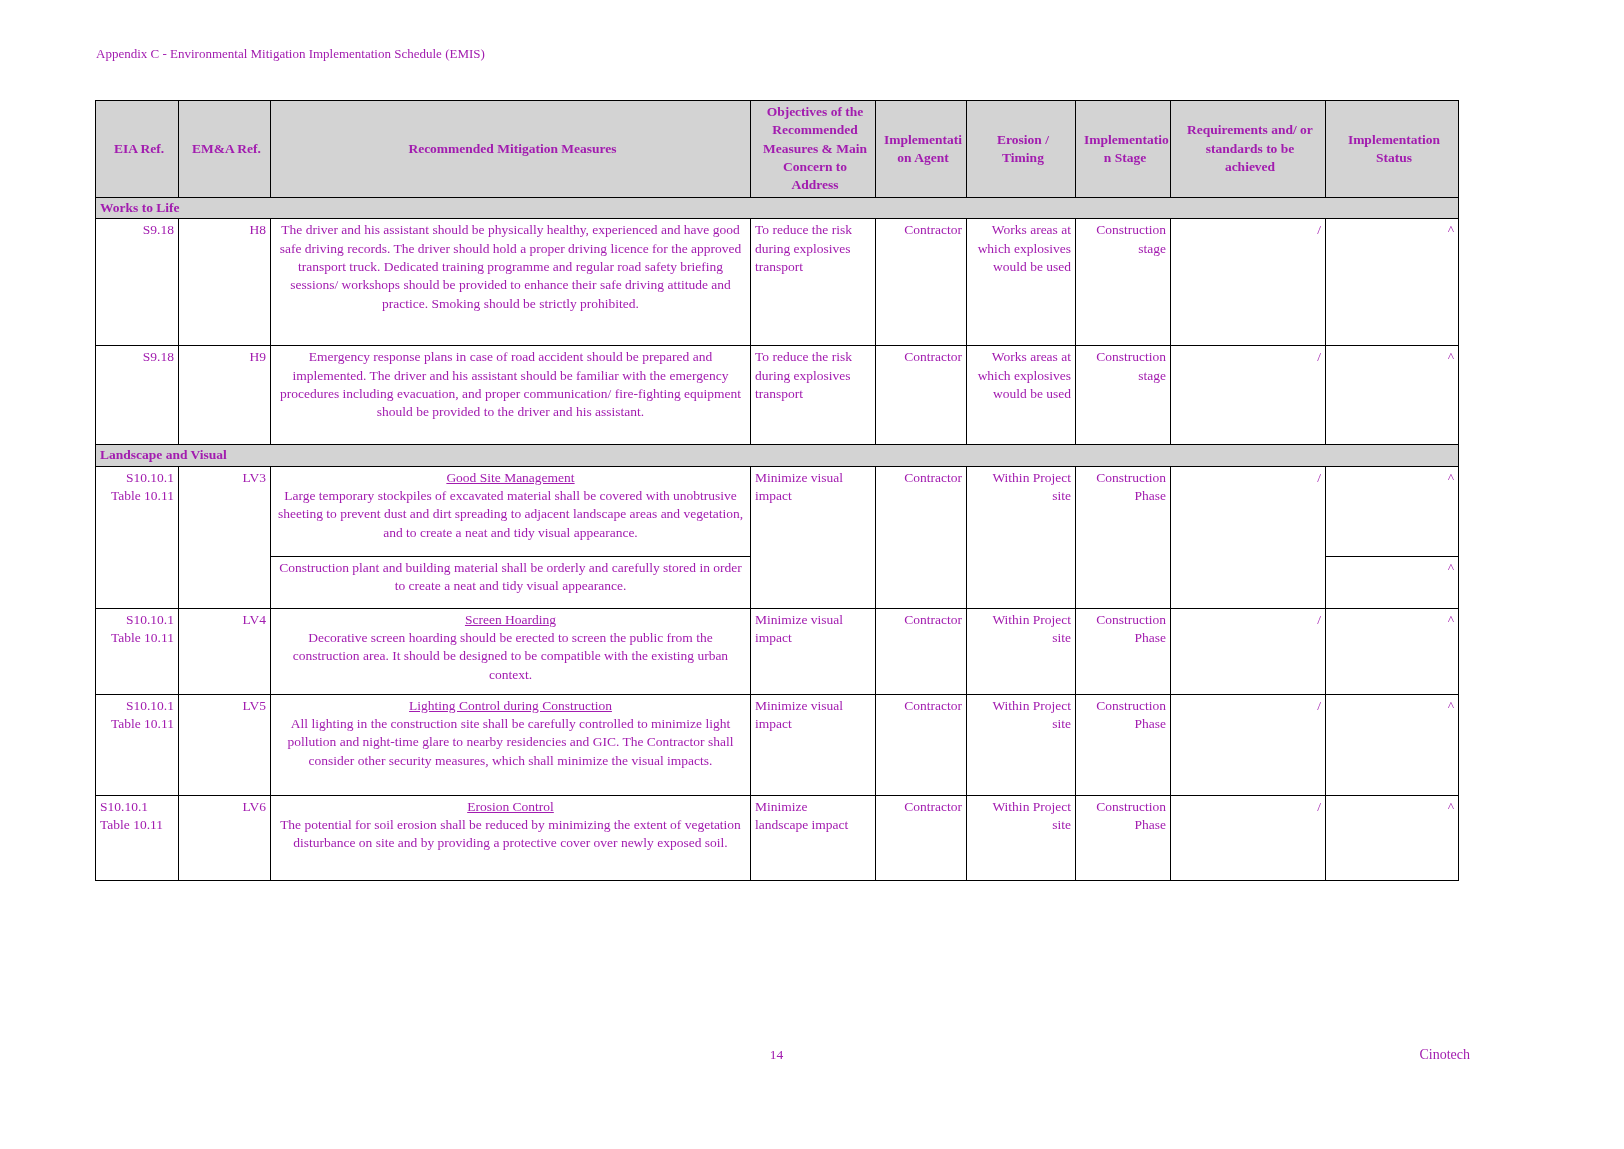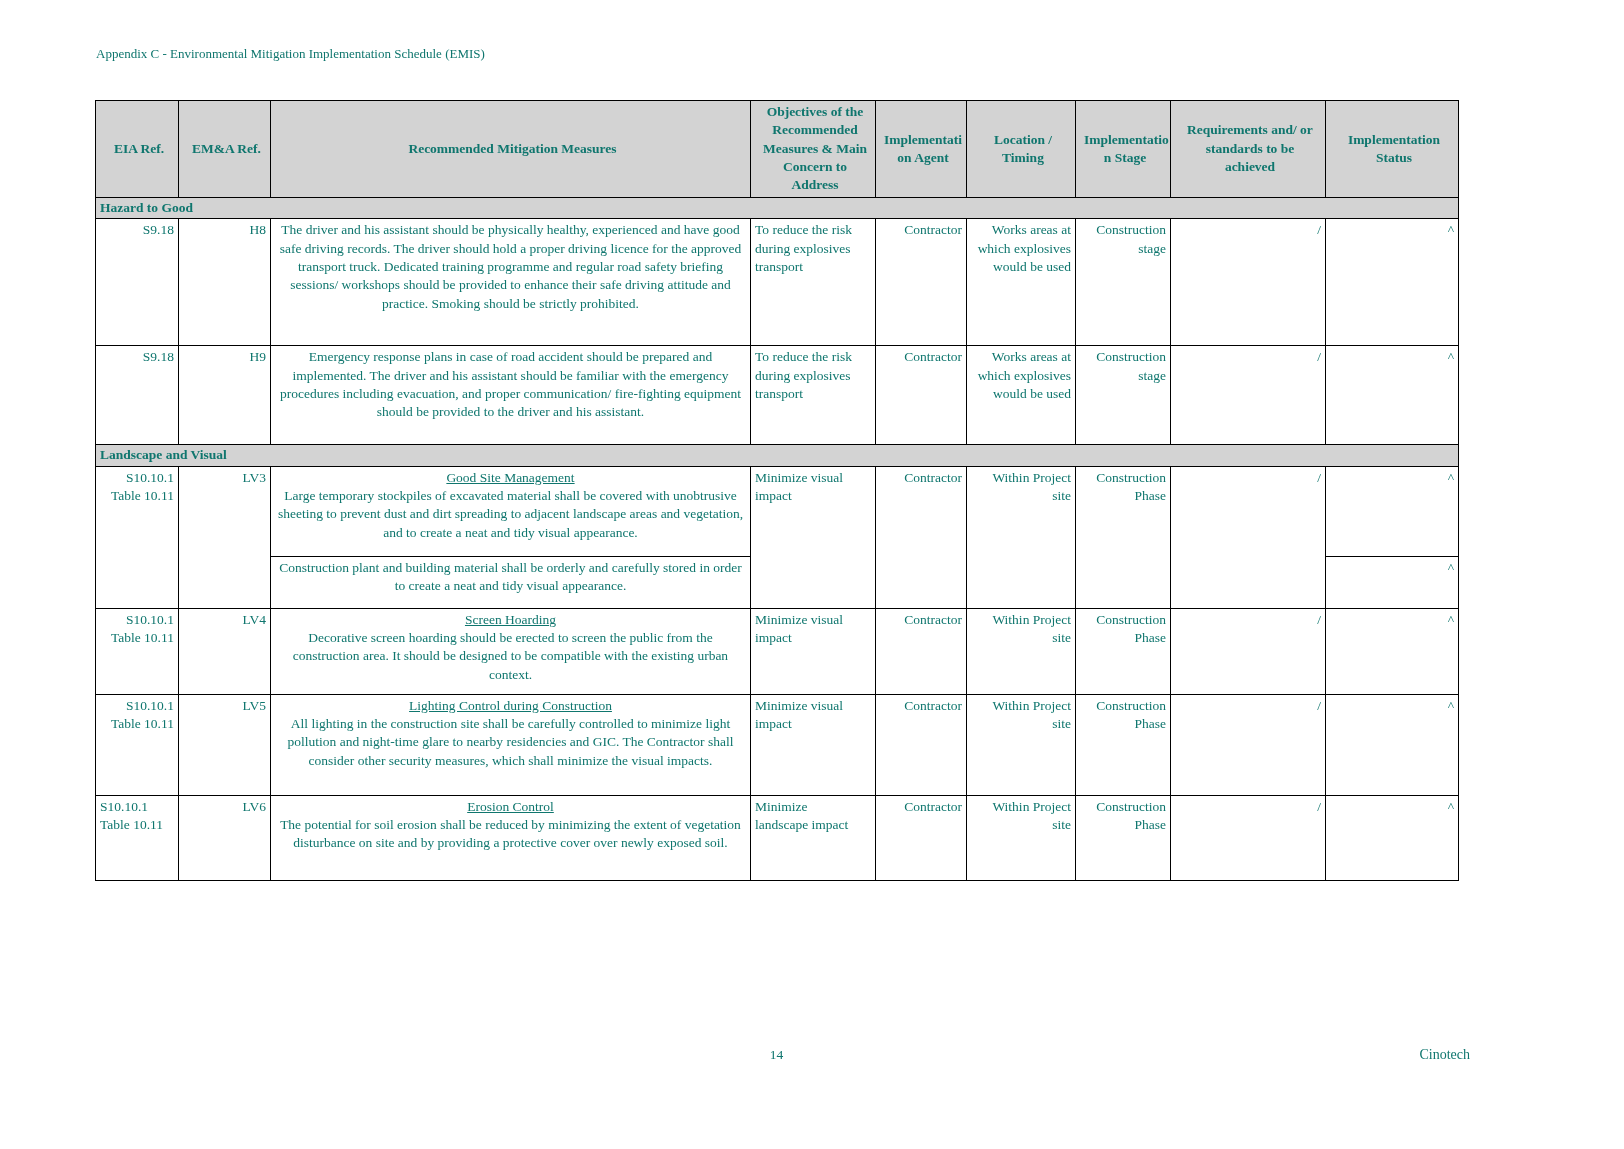--- a/index.html
+++ b/index.html
@@ -2,21 +2,21 @@
 <html><head>
 <meta charset="utf-8">
 <style>
   * { margin:0; padding:0; box-sizing:border-box; }
   html,body { background:#e8e8e8; }
   .page {
     position:relative;
     width:1624px; height:1149px;
     background:#ffffff;
     font-family:"Liberation Serif", serif;
-    color:#0f766e;
+    color:#a21caf;
     overflow:hidden;
   }
   .page-header {
     position:absolute; left:96px; top:46px;
     font-size:13px;
   }
   table.emis {
     position:absolute; left:95px; top:100px;
     width:1363px;
     border-collapse:collapse;
@@ -84,35 +84,35 @@
         <th>EIA Ref.</th>
         <th>EM&amp;A Ref.</th>
         <th>Recommended Mitigation Measures</th>
         <th>Objectives of the
 Recommended
 Measures &amp; Main
 Concern to
 Address</th>
         <th>Implementati
 on Agent</th>
-        <th>Location /
+        <th>Erosion /
 Timing</th>
         <th>Implementatio
 n Stage</th>
         <th>Requirements and/ or
 standards to be
 achieved</th>
         <th>Implementation
 Status</th>
       </tr>
     </thead>
 
     <tbody>
       <tr class="section-row">
-        <td colspan="9">Hazard to Good</td>
+        <td colspan="9">Works to Life</td>
       </tr>
 
       <tr style="height:127px">
         <td class="c">S9.18</td>
         <td class="c">H8</td>
         <td class="measure">The driver and his assistant should be physically healthy, experienced and have good safe driving records.  The driver should hold a proper driving licence for the approved transport truck.  Dedicated training programme and regular road safety briefing sessions/ workshops should be provided to enhance their safe driving attitude and practice.  Smoking should be strictly prohibited.</td>
         <td class="pre">To reduce the risk
 during explosives
 transport</td>
         <td class="c">Contractor</td>

